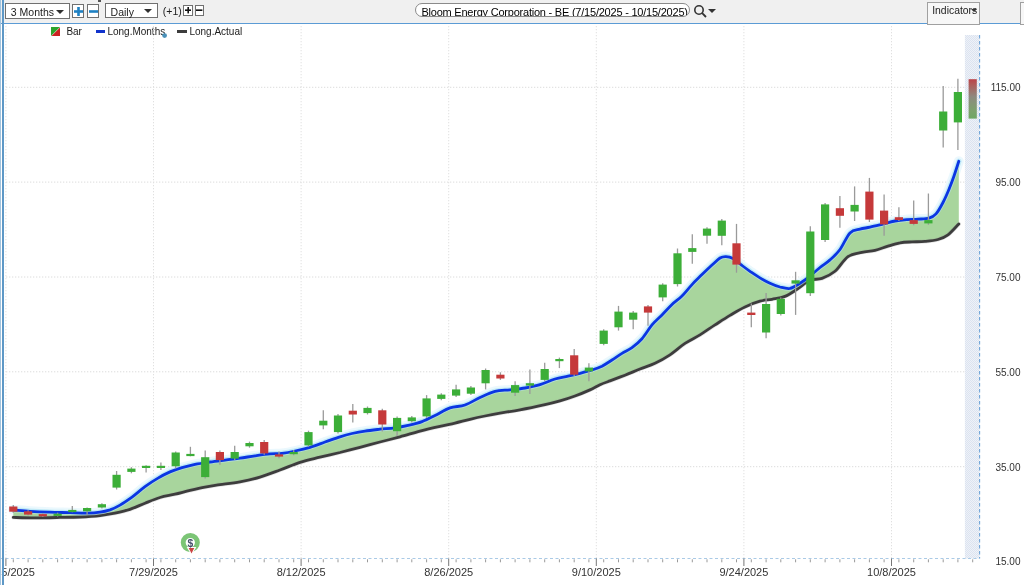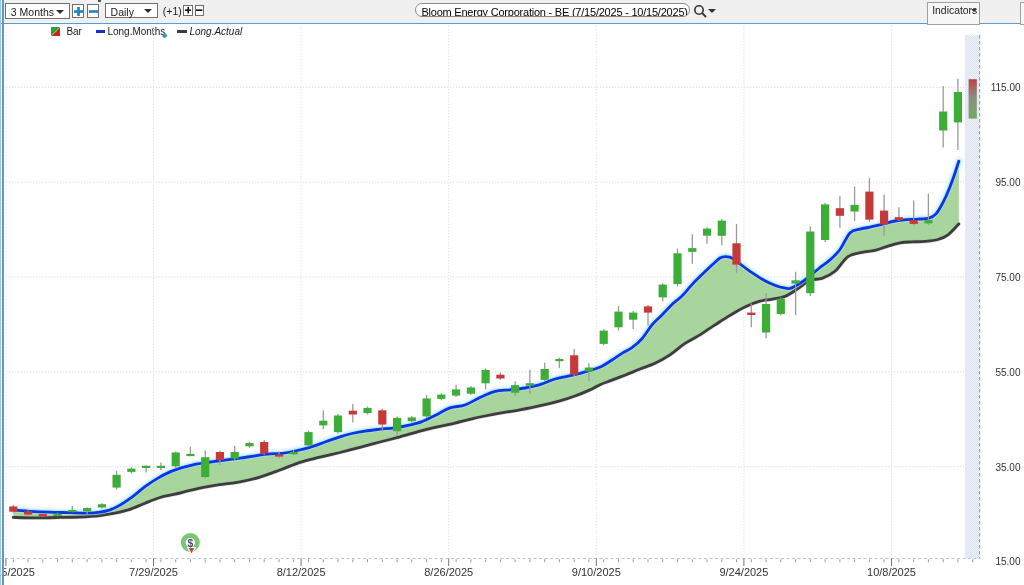--- a/index.html
+++ b/index.html
@@ -79,21 +79,21 @@
         <polygon points="0,0 9,0 0,9" fill="#2ca42c"></polygon>
         <polygon points="9,0.5 9,9 0.5,9" fill="#cc2222"></polygon>
       </svg>
 <span class="lg" style="left:66.4px;top:0.5px;text-align:center;">Bar</span>
 <span class="lg" style="left:95.7px;top:4px;width:9px;height:3px;background:#1133cc;"></span>
 <span class="lg" style="left:107.4px;top:0.5px;">Long.Months</span>
 <svg class="lg" style="left:161.5px;top:7px;" width="6" height="6">
         <circle cx="2.6" cy="2.6" r="2.4" fill="#4a90b8"></circle>
       </svg>
 <span class="lg" style="left:176.8px;top:4px;width:10px;height:3px;background:#3c3c3c;"></span>
-<span class="lg" style="left:189.4px;top:0.5px;font-style:italic;">Long.Actual</span>
+<span class="lg" style="left:189.4px;top:0.5px;">Long.Actual</span>
 </div>
 
 <svg width="1024" height="561" viewBox="0 24 1024 561" style="position:absolute;left:0;top:24px;">
 <defs>
         <linearGradient id="gcur" x1="0" y1="0" x2="0" y2="1">
           <stop offset="0" stop-color="#bb4249"></stop>
           <stop offset="0.13" stop-color="#b05a58"></stop>
           <stop offset="0.45" stop-color="#8e8a80"></stop>
           <stop offset="0.8" stop-color="#7da26c"></stop>
           <stop offset="1" stop-color="#6fa763"></stop>

